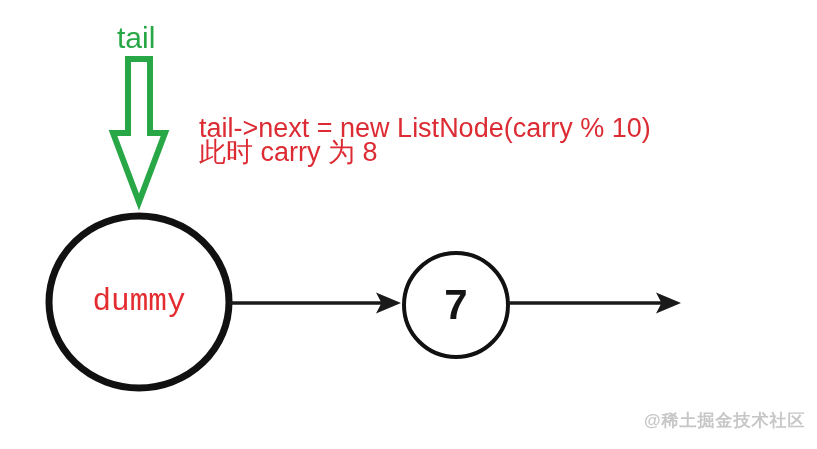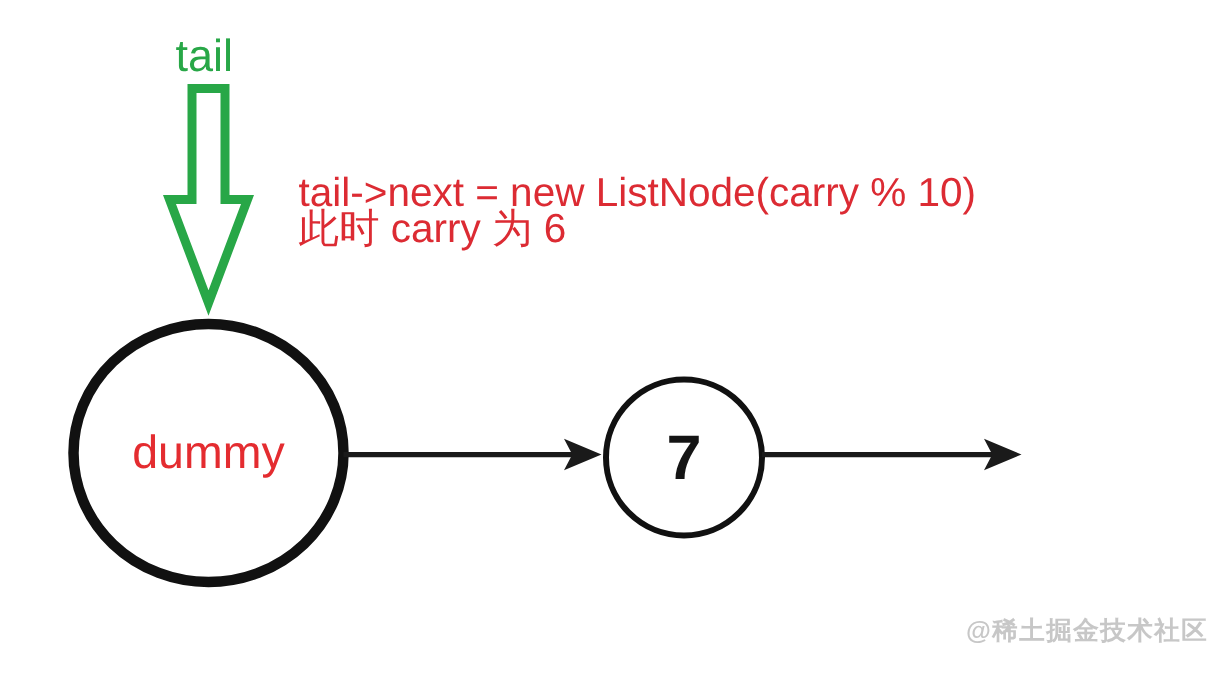--- a/index.html
+++ b/index.html
@@ -47,20 +47,21 @@
     color: #dc2b33;
   }
   .dummy-label {
     left: 49px;
     top: 283px;
     width: 180px;
     text-align: center;
     font-size: 31px;
     line-height: 38px;
     color: #e42c30;
+    font-family: Liberation Mono, monospace;
   }
   .node7-label {
     left: 403px;
     top: 283px;
     width: 106px;
     text-align: center;
     font-size: 42px;
     line-height: 44px;
     font-weight: bold;
     color: #141414;
@@ -110,21 +111,21 @@
     <circle class="node-circle" style="stroke-width:4" cx="456" cy="305" r="52"></circle>
 
     <line class="link-line" x1="508" y1="303" x2="664" y2="303"></line>
     <path class="link-head" d="M681 303 L656 292.5 L661.5 303 L656 313.5 Z"></path>
   </svg>
 
   <div class="txt tail-label">tail</div>
 
   <div class="txt ann1">tail-&gt;next = new ListNode(carry % 10)</div>
 
-  <div class="txt ann2">此时 carry 为 6</div>
+  <div class="txt ann2">此时 carry 为 8</div>
 
   <div class="txt dummy-label">dummy</div>
 
   <div class="txt node7-label">7</div>
 
   <div class="txt watermark">@稀土掘金技术社区</div>
 
 </div>
 
 </body></html>

